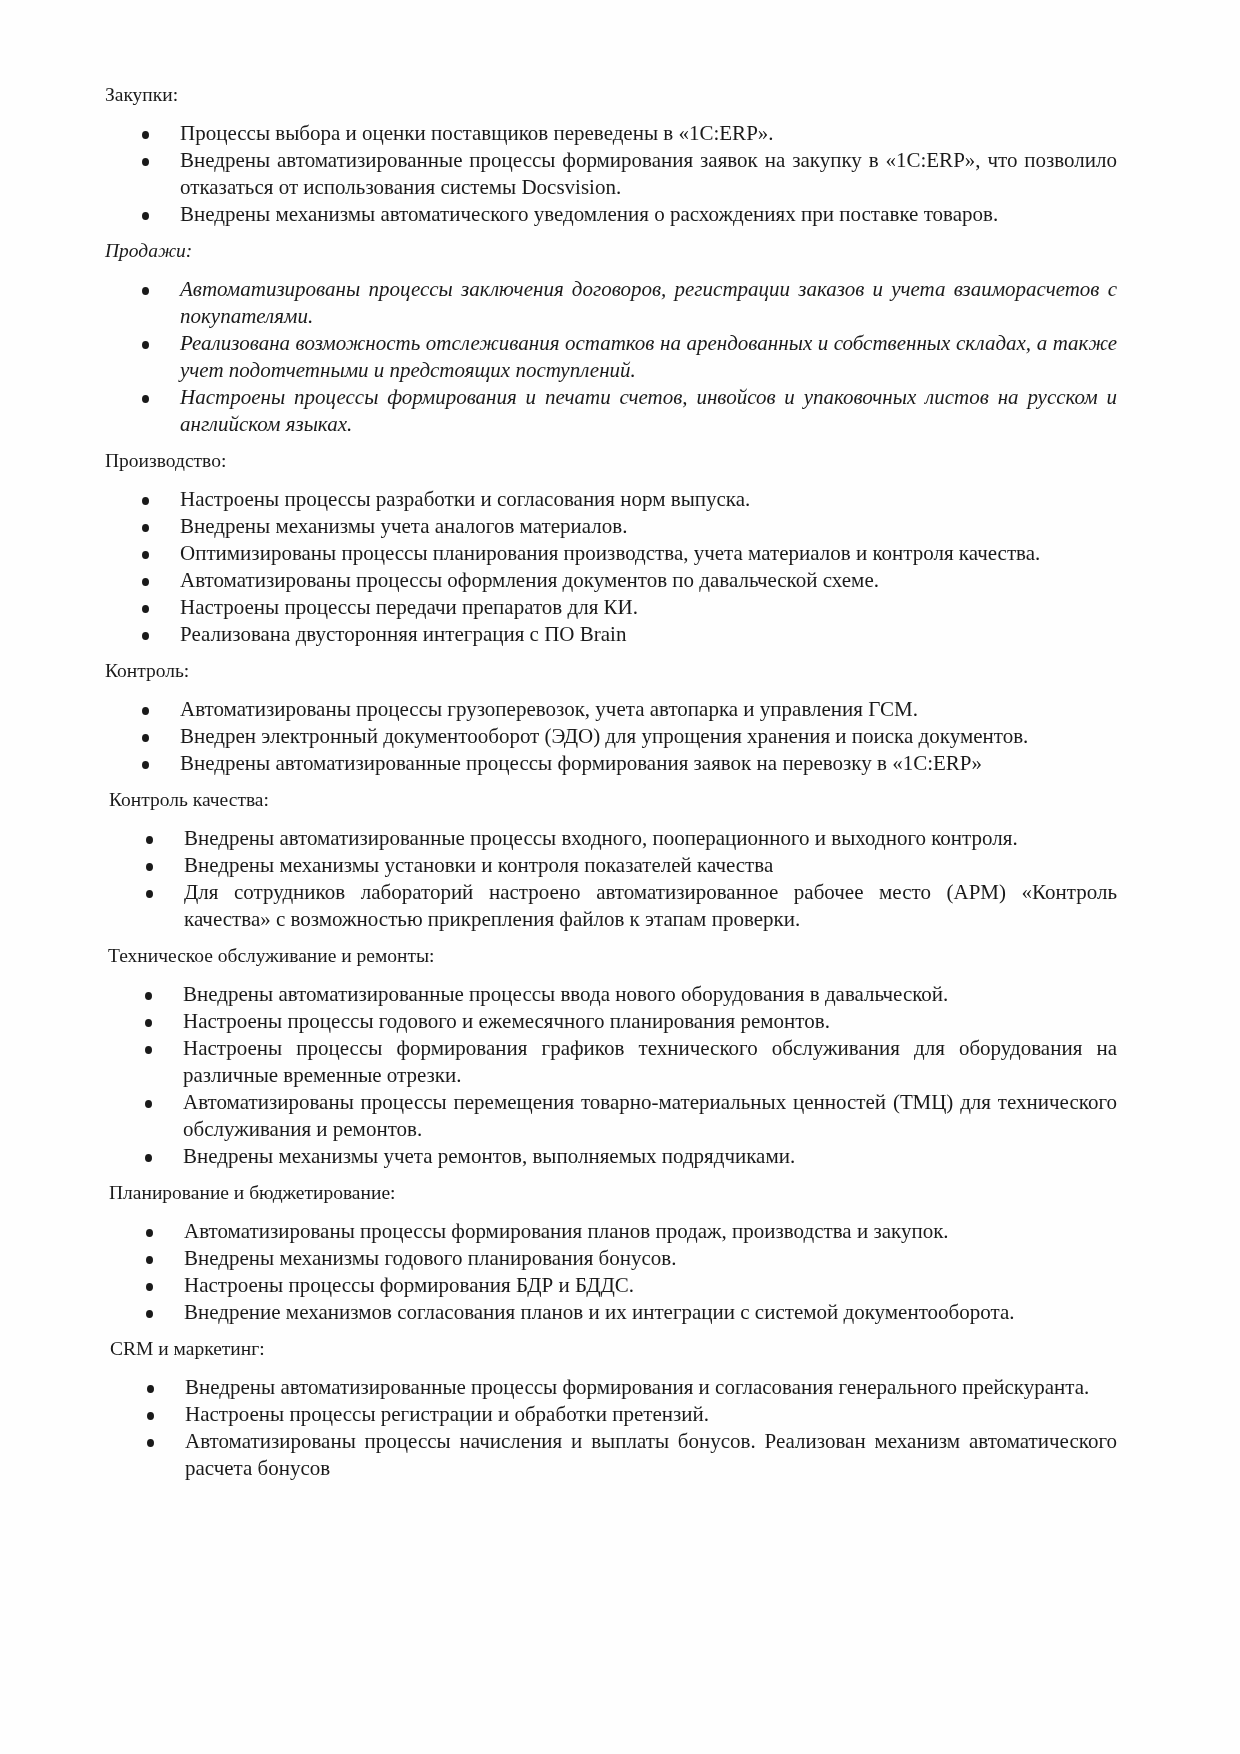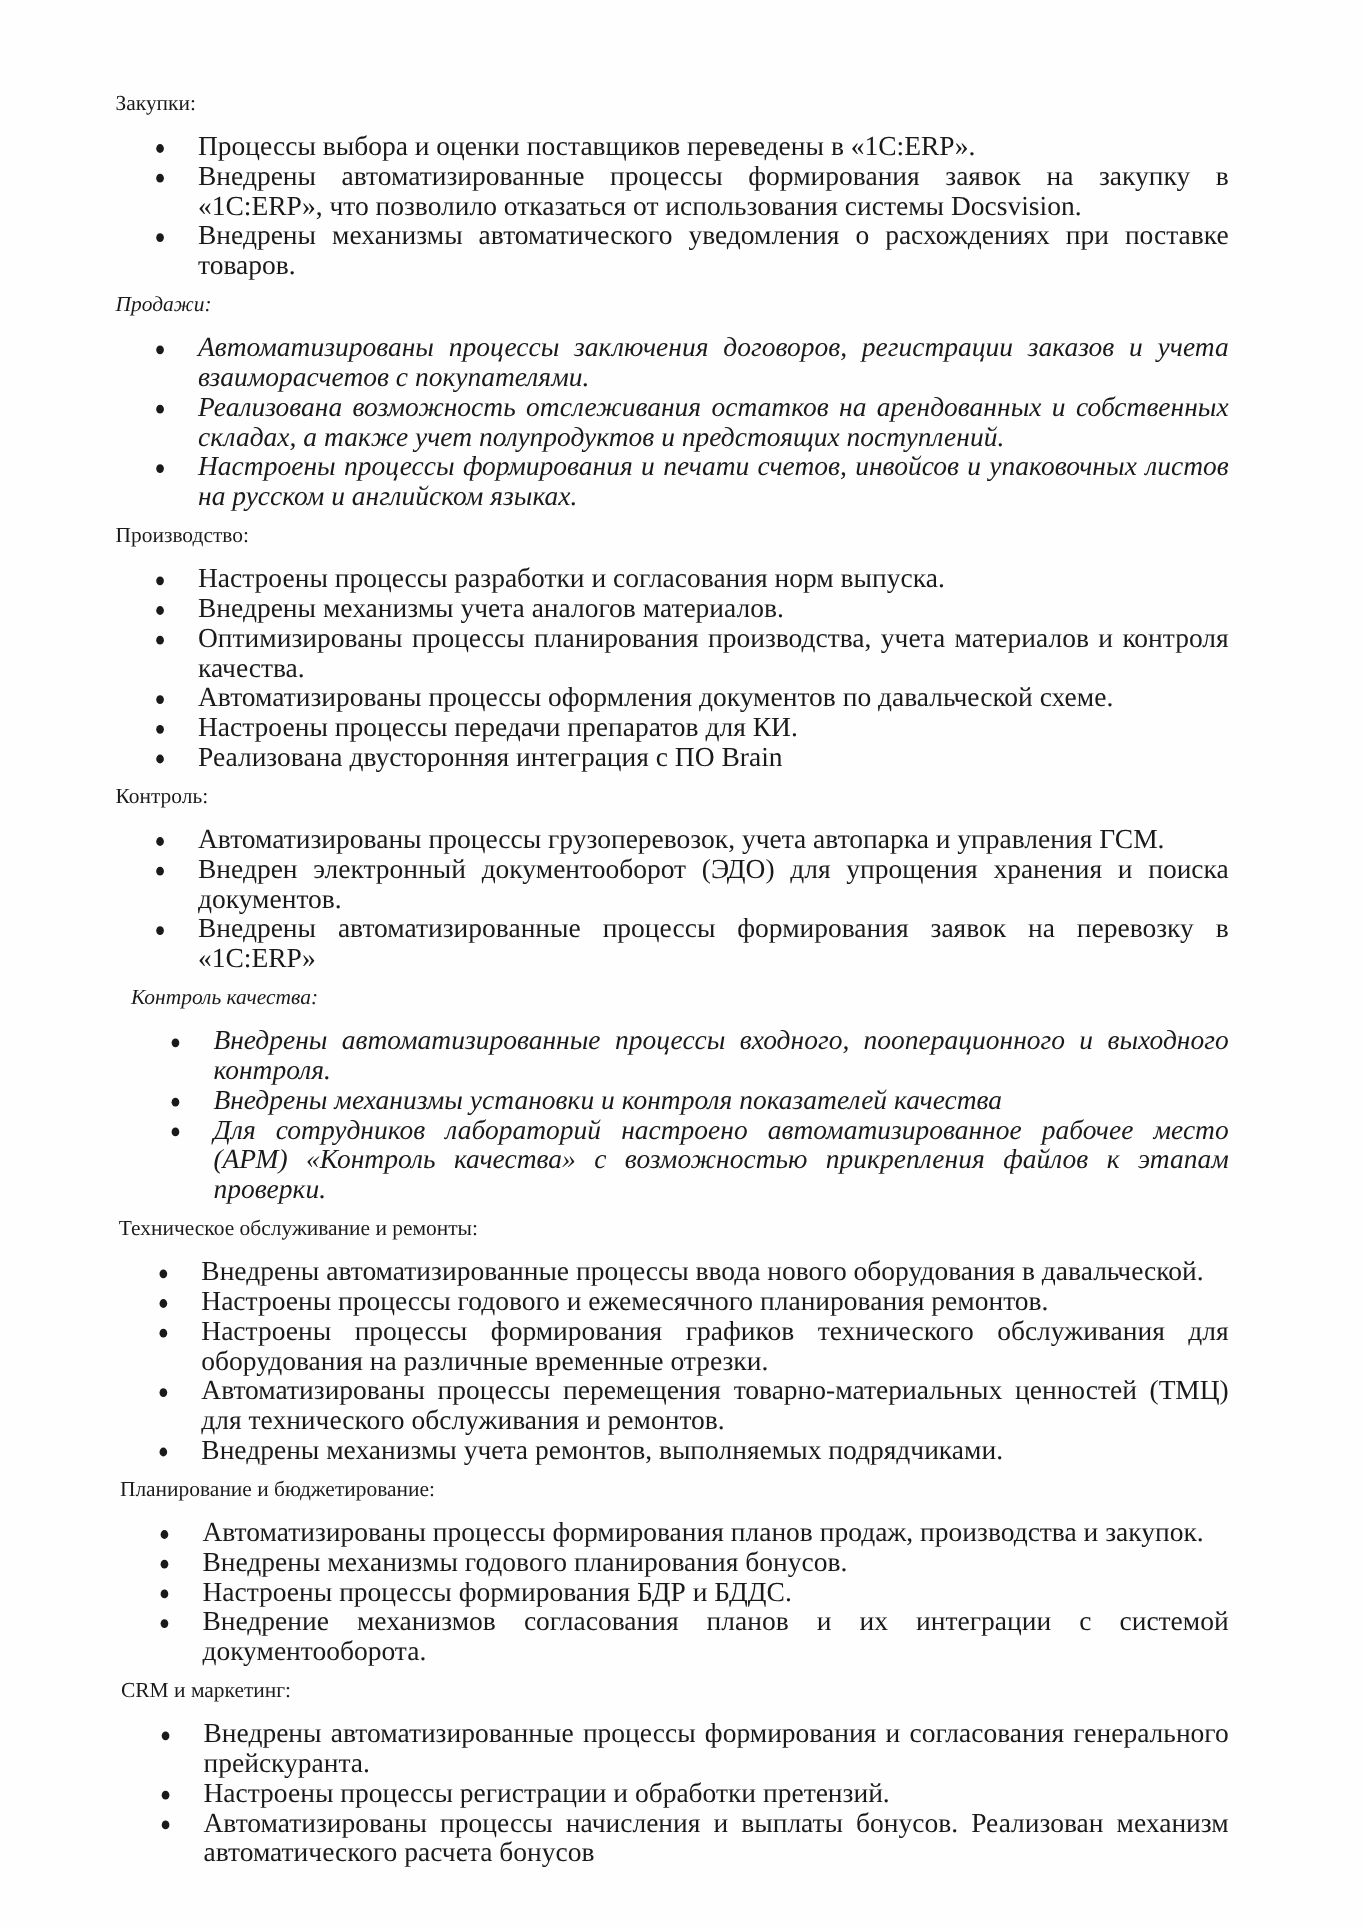--- a/index.html
+++ b/index.html
@@ -16,34 +16,34 @@
     position: absolute; left: 105px; top: 82px; width: 1012px;
   }
   .section { margin: 0; }
   .section-title {
     font-size: 19.5px; line-height: 26px; margin: 0 0 12px 0; letter-spacing: 0px;
   }
   ul.items { list-style: none; margin: 0 0 10px 0; padding: 0; }
   ul.items li {
     position: relative;
     padding-left: 75px;
-    font-size: 25px; line-height: 27px;
+    font-size: 21px; line-height: 27px;
     text-align: justify;
     margin: 0;
   }
   ul.items li .bullet {
     position: absolute; left: 37px; top: 11px;
     width: 7px; height: 8px; border-radius: 50%; background: #1a1a1a;
   }
   
   .s0 { margin-left: 0px; font-family: Liberation Serif, serif; }
   .s1 { margin-left: 0px; font-style: italic; }
   .s2 { margin-left: 0px; }
   .s3 { margin-left: 0px; }
-  .s4 { margin-left: 14px; font-style: italic; }
+  .s4 { margin-left: 4px; }
   .s5 { margin-left: 3px; }
   .s6 { margin-left: 4px; }
   .s7 { margin-left: 5px; }
 </style>
 </head>
 <body>
 
 <div class="page">
   <div class="content" id="content">
 
@@ -53,21 +53,21 @@
         <li><span class="bullet"></span><span>Процессы выбора и оценки поставщиков переведены в «1С:ERP».</span></li>
         <li><span class="bullet"></span><span>Внедрены автоматизированные процессы формирования заявок на закупку в «1С:ERP», что позволило отказаться от использования системы Docsvision.</span></li>
         <li><span class="bullet"></span><span>Внедрены механизмы автоматического уведомления о расхождениях при поставке товаров.</span></li>
       </ul>
     </div>
 
     <div class="section s1">
       <p class="section-title">Продажи:</p>
       <ul class="items">
         <li><span class="bullet"></span><span>Автоматизированы процессы заключения договоров, регистрации заказов и учета взаиморасчетов с покупателями.</span></li>
-        <li><span class="bullet"></span><span>Реализована возможность отслеживания остатков на арендованных и собственных складах, а также учет полупродуктов и предстоящих поступлений.</span></li>
+        <li><span class="bullet"></span><span>Реализована возможность отслеживания остатков на арендованных и собственных складах, а также учет подотчетными и предстоящих поступлений.</span></li>
         <li><span class="bullet"></span><span>Настроены процессы формирования и печати счетов, инвойсов и упаковочных листов на русском и английском языках.</span></li>
       </ul>
     </div>
 
     <div class="section s2">
       <p class="section-title">Производство:</p>
       <ul class="items">
         <li><span class="bullet"></span><span>Настроены процессы разработки и согласования норм выпуска.</span></li>
         <li><span class="bullet"></span><span>Внедрены механизмы учета аналогов материалов.</span></li>
         <li><span class="bullet"></span><span>Оптимизированы процессы планирования производства, учета материалов и контроля качества.</span></li>

